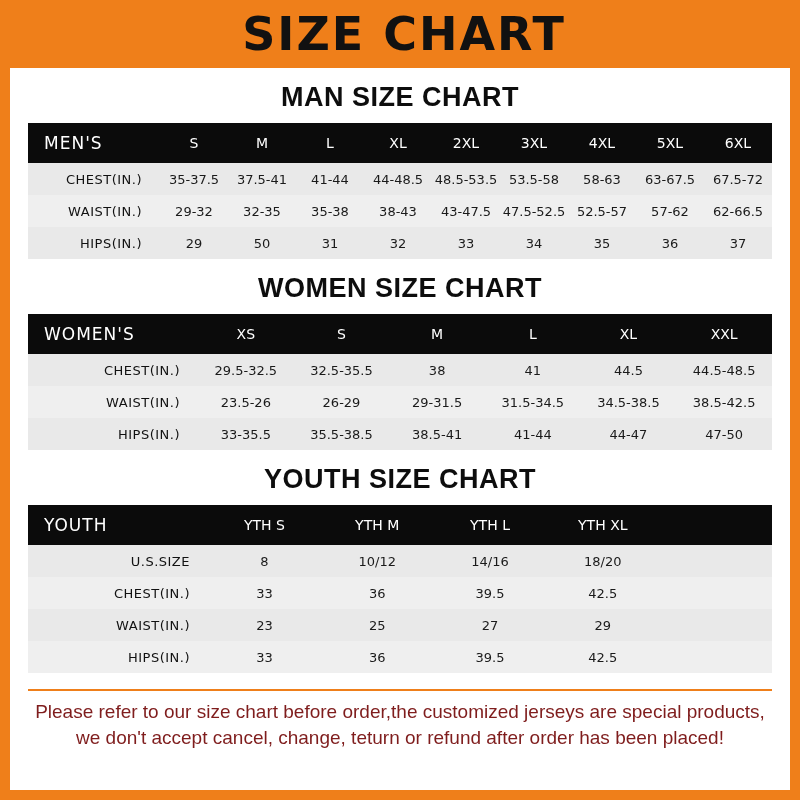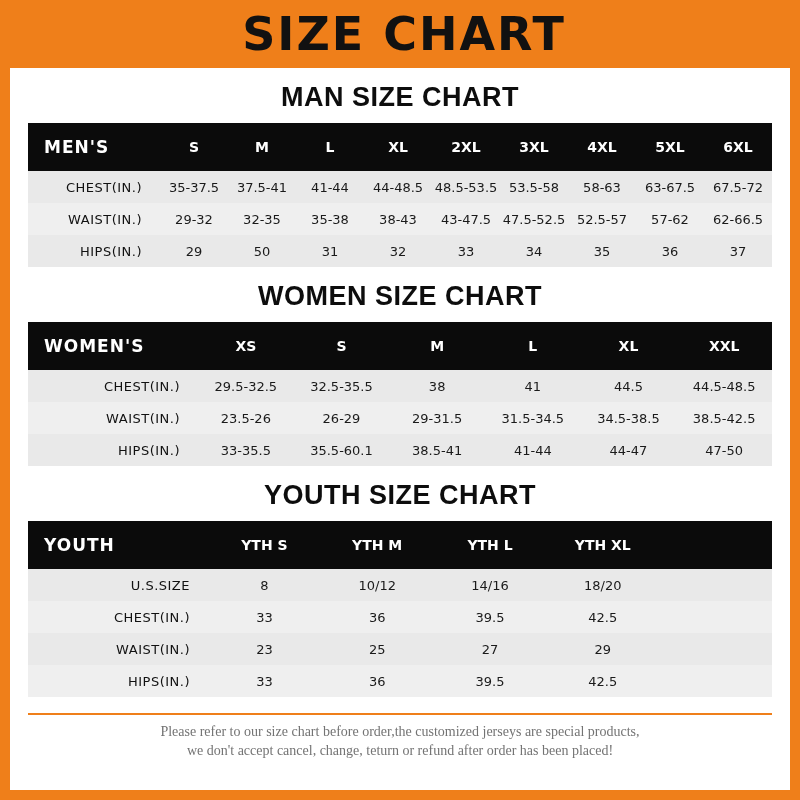--- a/index.html
+++ b/index.html
@@ -65,22 +65,22 @@
     padding: 0;
     height: 32px;
     font-size: 13px;
     color: #1a1a1a;
     font-family: "DejaVu Sans", sans-serif;
   }
   table.chart thead th {
     background: #0b0b0b;
     color: #ffffff;
     font-size: 14px;
-    height: 48px;
-    font-weight: bold;
+    height: 40px;
+    font-weight: normal;
   }
   table.chart thead th.rowhead {
     text-align: left;
     padding-left: 16px;
     font-size: 17px;
     letter-spacing: 1px;
   }
   table.chart tbody tr.light td {
     background: #e9e9e9;
   }
@@ -97,23 +97,23 @@
   }
   
   .men col.c0 { width: 132px; }
   .women col.c0 { width: 170px; }
   .youth col.c0 { width: 180px; }
 
   .footer-note {
     margin: 16px 18px 0 18px;
     border-top: 2px solid #ef7f1a;
     padding-top: 8px;
-    color: #737373;
-    font-family: Liberation Serif, serif;
-    font-size: 14px;
+    color: #7f1d1d;
+    font-family: Liberation Sans, sans-serif;
+    font-size: 19px;
     line-height: 1.35;
     text-align: center;
   }
   .footer-note div { white-space: nowrap; }
   .bottom-band {
     position: absolute;
     left: 0;
     bottom: 0;
     width: 800px;
     height: 10px;
@@ -237,21 +237,21 @@
           <td>23.5-26</td>
           <td>26-29</td>
           <td>29-31.5</td>
           <td>31.5-34.5</td>
           <td>34.5-38.5</td>
           <td>38.5-42.5</td>
         </tr>
         <tr class="light">
           <td class="rowhead">HIPS(IN.)</td>
           <td>33-35.5</td>
-          <td>35.5-60.1</td>
+          <td>35.5-38.5</td>
           <td>38.5-41</td>
           <td>41-44</td>
           <td>44-47</td>
           <td>47-50</td>
         </tr>
       </tbody>
     </table>
   </div>
 
   <div class="section">

